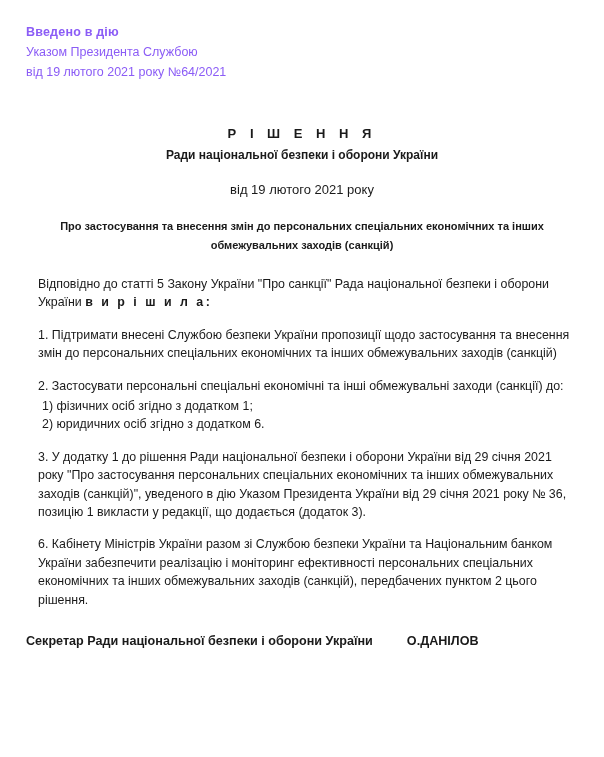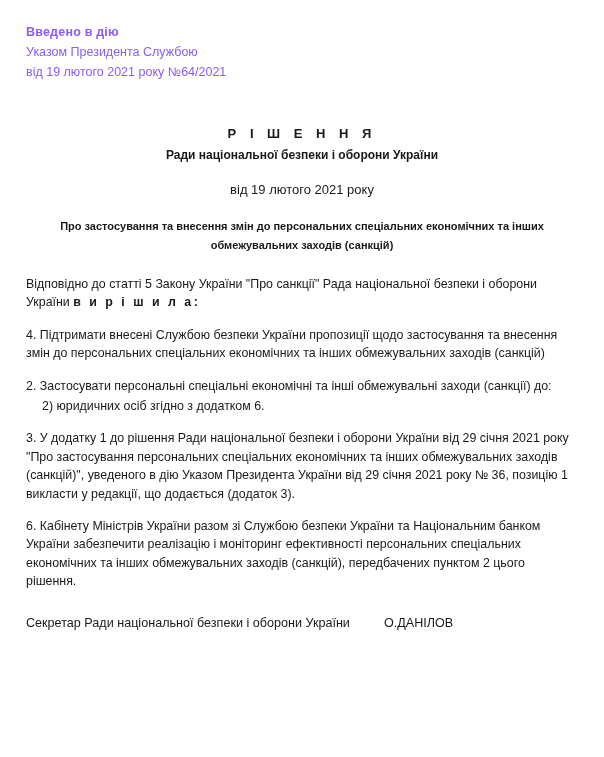--- a/index.html
+++ b/index.html
@@ -66,41 +66,41 @@
   }
 
   
   .body {
     margin-top: 20px;
     font-size: 12.4px;
     line-height: 18.4px;
     text-align: left;
   }
   .body p {
-    margin: 0 0 14px 0;
+    margin: 0 0 14px 12px;
   }
   .body p.tight {
     margin-bottom: 2px;
   }
   .spaced {
     font-weight: bold;
     letter-spacing: 2.5px;
   }
   .sub-list {
     margin: 0 0 14px 0;
     padding-left: 16px;
   }
   .sub-list div {
     margin: 0;
   }
 
   
   .signature {
     margin-top: 25px;
-    font-weight: normal;
+    font-weight: bold;
     font-size: 12.6px;
     display: flex;
     align-items: flex-end;
   }
   .signature .role {
     white-space: nowrap;
   }
   .signature .name {
     margin-left: 34px;
     white-space: nowrap;
@@ -121,24 +121,25 @@
     <div class="doc-type">Р І Ш Е Н Н Я</div>
     <div class="doc-org">Ради національної безпеки і оборони України</div>
     <div class="doc-date">від 19 лютого 2021 року</div>
     <div class="doc-subject">Про застосування та внесення змін до персональних спеціальних економічних та інших обмежувальних заходів (санкцій)</div>
   </div>
 
   <div class="body">
 
     <p><span>Відповідно до статті 5 Закону України "Про санкції" Рада національної безпеки і оборони України</span> <span class="spaced">в и р і ш и л а:</span></p>
 
-    <p>4. Підтримати внесені Службою безпеки України пропозиції щодо застосування та внесення змін до персональних спеціальних економічних та інших обмежувальних заходів (санкцій)</p>
+    <p>1. Підтримати внесені Службою безпеки України пропозиції щодо застосування та внесення змін до персональних спеціальних економічних та інших обмежувальних заходів (санкцій)</p>
 
     <p class="tight">2. Застосувати персональні спеціальні економічні та інші обмежувальні заходи (санкції) до:</p>
     <div class="sub-list">
+      <div>1) фізичних осіб згідно з додатком 1;</div>
       <div>2) юридичних осіб згідно з додатком 6.</div>
     </div>
 
     <p>3. У додатку 1 до рішення Ради національної безпеки і оборони України від 29 січня 2021 року "Про застосування персональних спеціальних економічних та інших обмежувальних заходів (санкцій)", уведеного в дію Указом Президента України від 29 січня 2021 року № 36, позицію 1 викласти у редакції, що додається (додаток 3).</p>
 
     <p>6. Кабінету Міністрів України разом зі Службою безпеки України та Національним банком України забезпечити реалізацію і моніторинг ефективності персональних спеціальних економічних та інших обмежувальних заходів (санкцій), передбачених пунктом 2 цього рішення.</p>
 
 
   </div>
 

